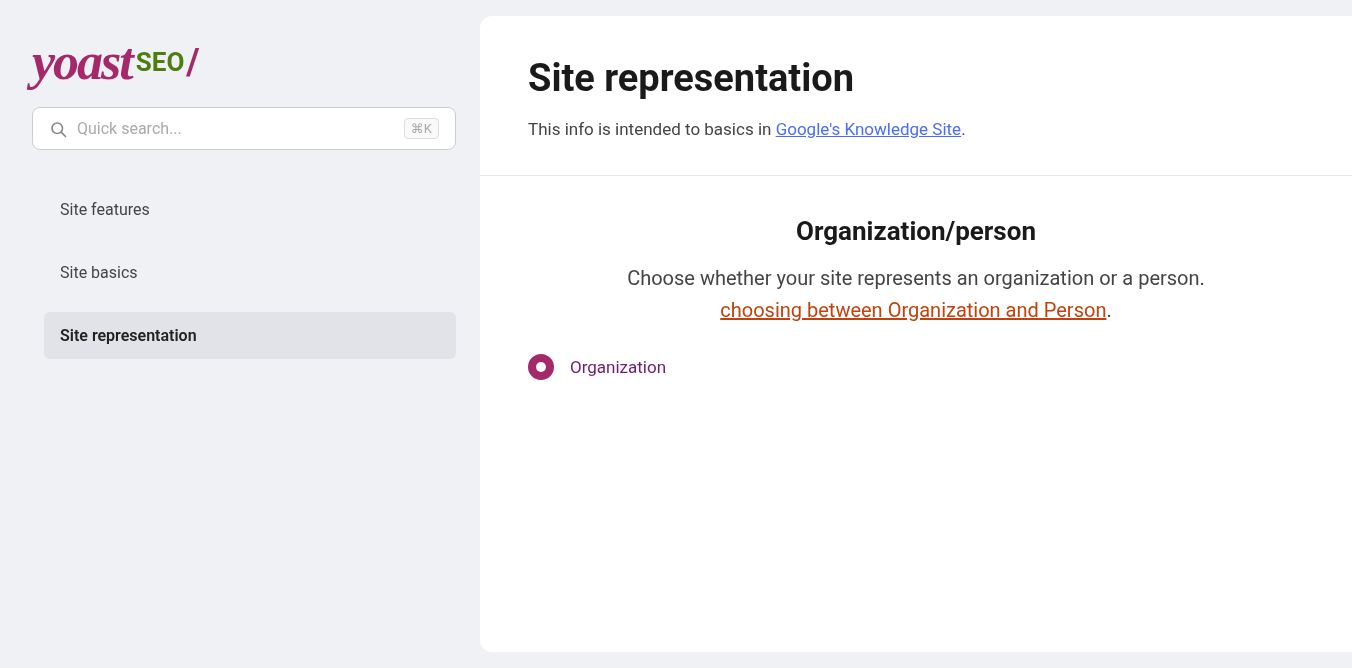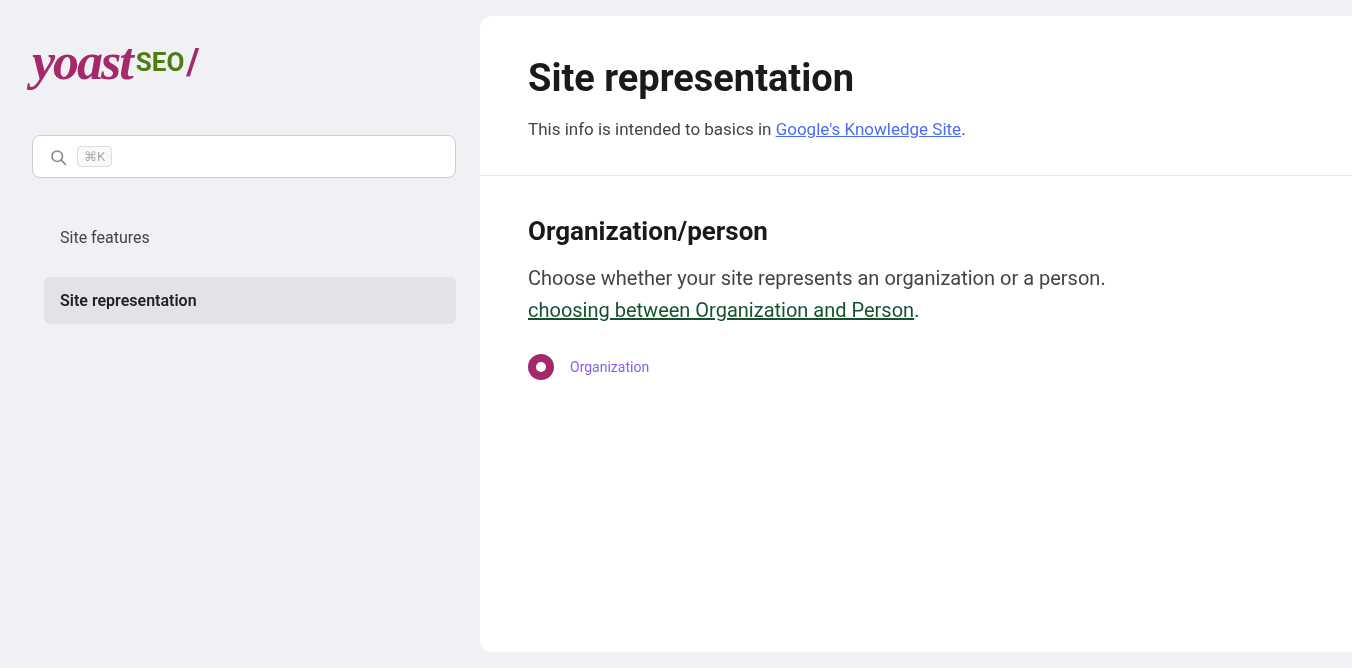--- a/index.html
+++ b/index.html
@@ -24,21 +24,21 @@
       background-color: #f0f1f5;
       padding: 32px 24px 24px 32px;
       display: flex;
       flex-direction: column;
       gap: 0;
     }
 
     .logo-area {
       display: flex;
       align-items: center;
-      margin-bottom: 44px;
+      margin-bottom: 16px;
     }
 
     .logo-yoast {
       font-size: 52px;
       font-weight: 900;
       color: #a4286a;
       font-family: Georgia, serif;
       font-style: italic;
       letter-spacing: -2px;
     }
@@ -178,38 +178,39 @@
       line-height: 1.6;
     }
 
     .section-description a {
       color: #4a6cf7;
       text-decoration: underline;
     }
 
     .section-body {
       padding: 40px 48px 32px 48px;
+      text-align: center;
     }
 
     .subsection-title {
       font-size: 26px;
       font-weight: 700;
       color: #1a1a1a;
       margin-bottom: 16px;
     }
 
     .subsection-description {
       font-size: 20px;
       color: #444;
       line-height: 1.6;
       margin-bottom: 28px;
     }
 
     .subsection-description a {
-      color: #14532d;
+      color: #c2410c;
     }
 
     .radio-group {
       display: flex;
       flex-direction: column;
       gap: 20px;
     }
 
     .radio-item {
       display: flex;
@@ -236,47 +237,49 @@
 
     .radio-circle.selected::after {
       content: '';
       width: 10px;
       height: 10px;
       border-radius: 50%;
       background: #fff;
     }
 
     .radio-label {
-      font-size: 14px;
-      color: #8b5cf6;
+      font-size: 17px;
+      color: #701a75;
     }
   </style>
 </head>
 <body>
 
 <div class="sidebar">
 
   <div class="logo-area">
     <span class="logo-yoast">yoast</span>
     <span class="logo-seo">SEO</span>
     <span class="logo-slash">/</span>
   </div>
 
   <div class="search-box">
     <svg class="search-icon-svg" width="18" height="18" viewBox="0 0 24 24" fill="none" stroke="#888" stroke-width="2.2" stroke-linecap="round" stroke-linejoin="round">
       <circle cx="11" cy="11" r="7"></circle>
       <line x1="16.5" y1="16.5" x2="22" y2="22"></line>
     </svg>
+    <span class="search-placeholder">Quick search...</span>
     <span class="search-shortcut">⌘K</span>
   </div>
 
   <div class="nav-section">
 
     <div class="nav-items">
       <div class="nav-item">Site features</div>
+      <div class="nav-item">Site basics</div>
       <div class="nav-item active">Site representation</div>
     </div>
   </div>
 </div>
 
 <div class="main-content">
 
   <div class="section-top">
     <h1 class="section-title">Site representation</h1>
     <p class="section-description">

